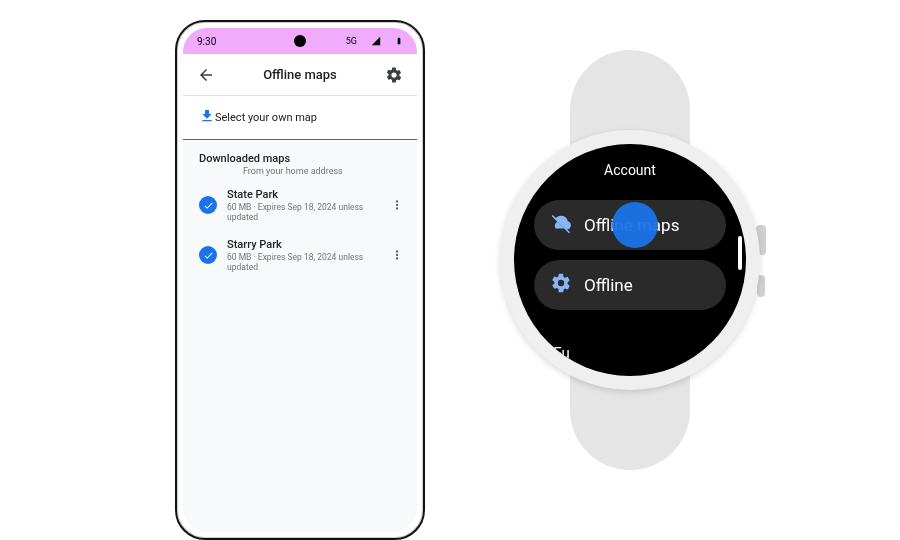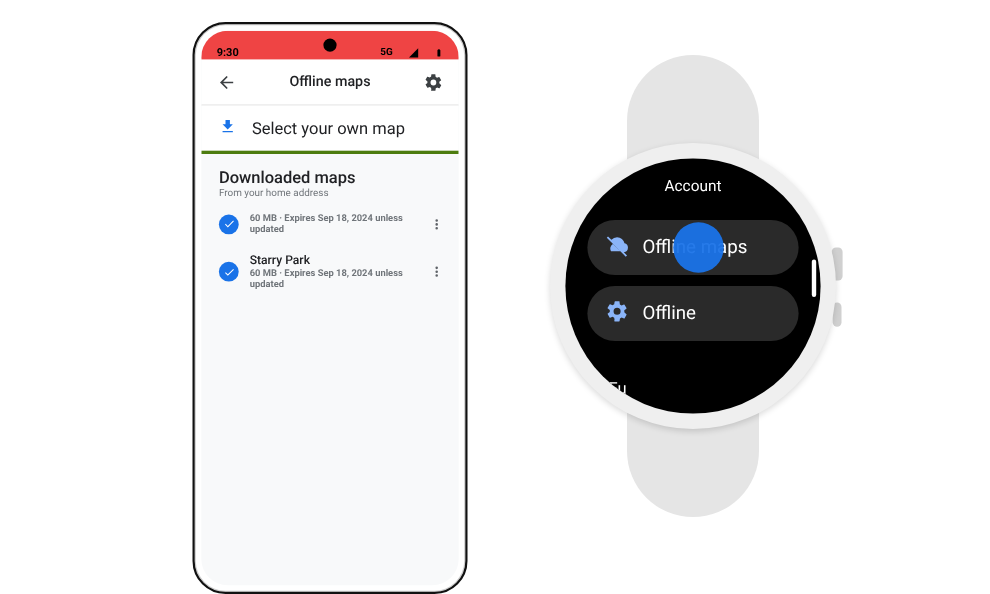--- a/index.html
+++ b/index.html
@@ -24,25 +24,25 @@
   }
   .phone-screen {
     width: 100%; height: 100%;
     border-radius: 24px;
     overflow: hidden;
     background: #f8f9fa;
     display: flex; flex-direction: column;
   }
   .statusbar {
     height: 26px;
-    display: flex; align-items: flex-end;
+    display: flex; align-items: center;
     justify-content: space-between;
     padding: 0 14px;
-    font-size: 10px; font-weight: 700;
-    background: #ef4444;
+    font-size: 10px; font-weight: 400;
+    background: #f0abfc;
     position: relative;
   }
   .camera-dot {
     position: absolute; left: 50%; top: 50%;
     transform: translate(-50%, -50%);
     width: 12px; height: 12px; border-radius: 50%;
     background: #000;
   }
   .status-right { display: flex; align-items: center; gap: 14px; font-size: 9px; }
   .sig-icon, .batt-icon { display: inline-block; }
@@ -65,47 +65,46 @@
     display: flex; align-items: center; justify-content: center;
     color: #3c4043;
   }
   .icon-btn svg { width: 18px; height: 18px; }
 
   .select-row {
     background: #fff;
     height: 44px;
     display: flex; align-items: center;
     padding: 0 16px;
-    gap: 14px;
-    font-size: 15px; color: #202124;
-    border-bottom: 3px solid #4d7c0f;
+    font-size: 11px; color: #202124;
+    border-bottom: 1px solid #4d7c0f;
   }
   .select-row svg { color: #1a73e8; width: 16px; height: 16px; }
 
   .section {
     padding: 12px 16px 4px;
   }
-  .section-title { font-size: 15px; color: #202124; font-weight: 500; }
-  .section-sub { font-size: 9px; color: #70757a; margin-top: 1px; }
+  .section-title { font-size: 11px; color: #202124; font-weight: 500; }
+  .section-sub { font-size: 9px; color: #70757a; margin-top: 1px; margin-left: 44px; }
 
   .map-row {
     display: flex; align-items: center;
     padding: 8px 10px 8px 16px;
     gap: 10px;
   }
   .check-badge {
     width: 18px; height: 18px; border-radius: 50%;
     background: #1a73e8;
     display: flex; align-items: center; justify-content: center;
     flex-shrink: 0;
   }
   .check-badge svg { width: 11px; height: 11px; color: #fff; }
   .map-text { flex: 1; min-width: 0; }
   .map-name { font-size: 11px; color: #202124; font-weight: 500; }
-  .map-meta { font-size: 8.5px; color: #70757a; margin-top: 1px; font-weight: bold; }
+  .map-meta { font-size: 8.5px; color: #70757a; margin-top: 1px; }
   .overflow { width: 20px; color: #5f6368; display:flex; align-items:center; justify-content:center; }
   .overflow svg { width: 14px; height: 14px; }
 
   
   .watch {
     position: absolute;
     left: 500px; top: 130px;
     width: 260px; height: 260px;
   }
   .strap {
@@ -237,20 +236,21 @@
       <div class="section-sub">From your home address</div>
     </div>
 
     <div class="map-row">
       <div class="check-badge">
         <svg viewBox="0 0 24 24">
             <path fill="currentColor" d="M9 16.17 4.83 12l-1.42 1.41L9 19 21 7l-1.41-1.41z"></path>
           </svg>
       </div>
       <div class="map-text">
+        <div class="map-name">State Park</div>
         <div class="map-meta">60 MB · Expires Sep 18, 2024 unless updated</div>
       </div>
       <div class="overflow">
         <svg viewBox="0 0 24 24">
             <path fill="currentColor" d="M12 8a2 2 0 1 0-2-2 2 2 0 0 0 2 2zm0 2a2 2 0 1 0 2 2 2 2 0 0 0-2-2zm0 6a2 2 0 1 0 2 2 2 2 0 0 0-2-2z"></path>
           </svg>
       </div>
     </div>
 
     <div class="map-row">

